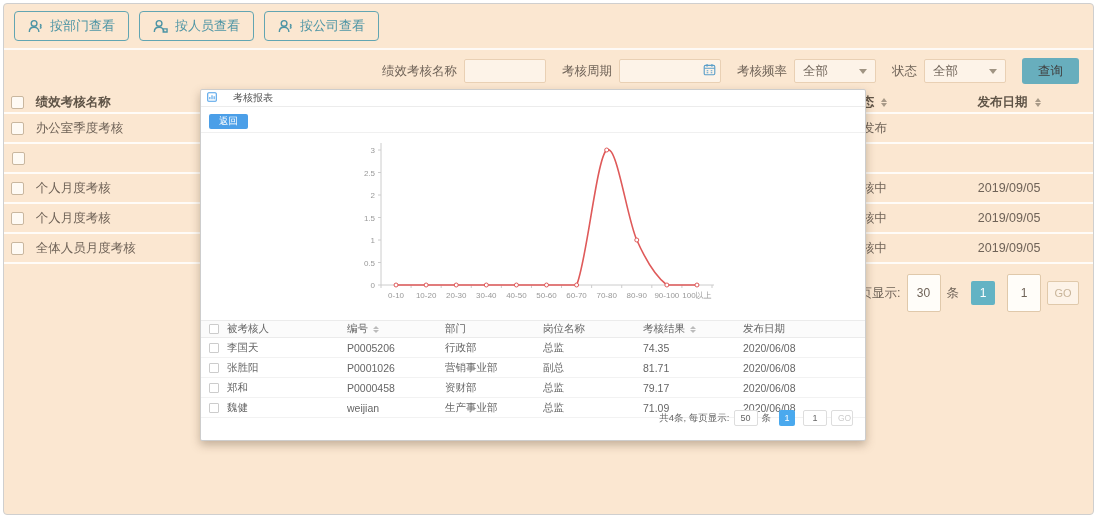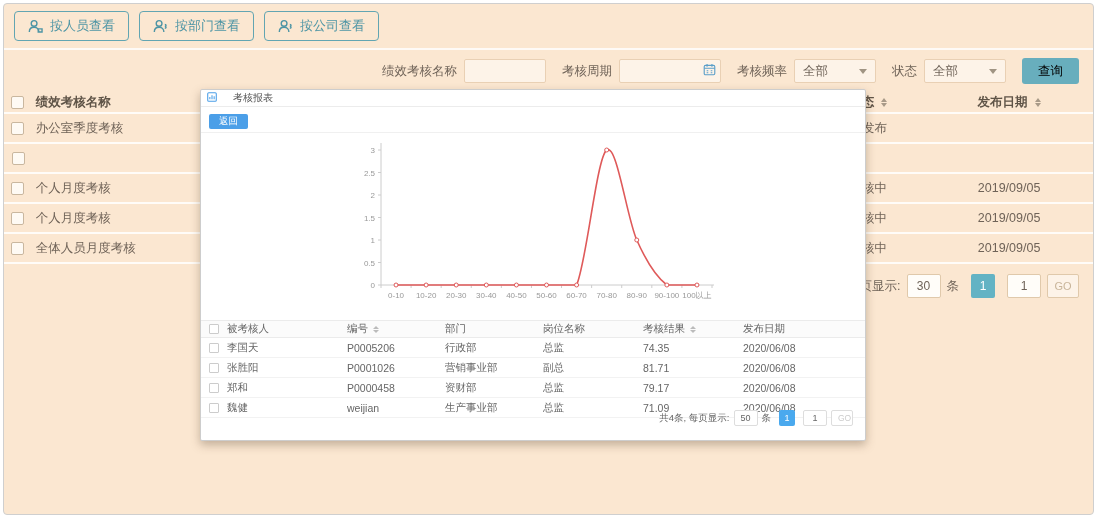--- a/index.html
+++ b/index.html
@@ -13,21 +13,21 @@
   .tab svg{display:block;}
 
   
   .filterbar{display:flex;justify-content:flex-end;align-items:center;gap:7px;padding:8px 14px 8px 0;font-size:12.5px;color:#6f6358;}
   .flabel{margin-left:9px;white-space:nowrap;}
   .finput{height:24px;box-sizing:border-box;border:1px solid #e9d0b4;background:#fdf3e8;border-radius:2px;padding:0 5px;font-size:12px;color:#6f6358;font-family:inherit;outline:none;}
   .inwrap{position:relative;display:inline-flex;align-items:center;}
   .inwrap .cal{position:absolute;right:5px;pointer-events:auto;}
   .fselect{display:inline-flex;align-items:center;justify-content:space-between;box-sizing:border-box;height:24px;border:1px solid #e9d0b4;background:#fdf3e8;border-radius:2px;padding:0 8px;cursor:pointer;}
   .caret{width:0;height:0;border-left:4px solid transparent;border-right:4px solid transparent;border-top:5px solid #a09483;margin-left:14px;}
-  .btn-query{height:26px;padding:0 16px;background:#68aebd;border:none;border-radius:3px;color:#000000;font-size:12.5px;cursor:pointer;font-family:inherit;}
+  .btn-query{height:26px;padding:0 16px;background:#68aebd;border:none;border-radius:3px;color:#404040;font-size:12.5px;cursor:pointer;font-family:inherit;}
 
   
   .mtable{width:100%;}
   .mrow{display:flex;align-items:center;height:28px;border-bottom:2px solid rgba(255,255,255,.85);font-size:12.5px;color:#6f6358;}
   .mrow.mhead{height:20px;font-weight:bold;color:#5f5447;}
   .mc{box-sizing:border-box;padding:0 4px;display:flex;align-items:center;gap:4px;overflow:hidden;white-space:nowrap;}
   .c-cb{width:28px;justify-content:center;}
   .c-name{width:300px;}
   .c-freq{width:145px;}
   .c-per{width:150px;}
@@ -35,21 +35,21 @@
   .c-status{width:115px;justify-content:center;}
   .c-date{width:169px;justify-content:center;}
   .cb{width:13px;height:13px;box-sizing:border-box;border:1px solid #c9b79f;background:#fefaf4;border-radius:2px;cursor:pointer;flex:none;}
   .sort{display:inline-flex;flex-direction:column;gap:1px;margin-left:3px;cursor:pointer;}
   .sort i{display:block;width:0;height:0;border-left:3.5px solid transparent;border-right:3.5px solid transparent;}
   .sort .up{border-bottom:4px solid #a89a88;}
   .sort .dn{border-top:4px solid #a89a88;}
 
   
   .mpage{display:flex;justify-content:flex-end;align-items:center;gap:6px;padding:10px 14px;font-size:12.5px;color:#6f6358;}
-  .pgbox{width:34px;height:24px;box-sizing:border-box;border:1px solid #e0c9ab;background:#fffdf9;border-radius:2px;text-align:center;font-size:12px;color:#6f6358;font-family:inherit;outline:none;}
+  .pgbox{width:34px;height:38px;box-sizing:border-box;border:1px solid #e0c9ab;background:#fffdf9;border-radius:2px;text-align:center;font-size:12px;color:#6f6358;font-family:inherit;outline:none;}
   .pgcur{width:24px;height:24px;display:flex;align-items:center;justify-content:center;background:#63b3c4;color:#fff;border-radius:2px;font-size:12px;cursor:pointer;}
   .pggo{width:32px;height:24px;box-sizing:border-box;border:1px solid #e0c9ab;background:#fdf3e8;border-radius:2px;color:#c9b59a;font-size:11px;cursor:pointer;font-family:inherit;}
 
   
   .modal{position:absolute;left:196px;top:85px;width:666px;height:352px;background:#fff;border:1px solid #cdcdcd;border-radius:2px;box-shadow:0 4px 10px rgba(90,70,50,.35);box-sizing:border-box;}
   .mtitle{display:flex;align-items:center;gap:16px;height:16px;padding:0 6px;border-bottom:1px solid #ececec;font-size:10px;color:#555;}
   .mtoolbar{padding:3px 8px;border-bottom:1px solid #f0f0f0;}
   .btn-back{height:15px;padding:0 10px;background:#4b9fe8;border:none;border-radius:2px;color:#fff;font-size:9.5px;cursor:pointer;font-family:inherit;}
   .chead{position:absolute;top:31px;left:0;width:100%;height:14px;font-size:12px;font-weight:bold;color:#555;}
   .chead span{position:absolute;top:0;white-space:nowrap;}
@@ -80,34 +80,34 @@
 
 <div class="stage">
 <div class="page">
 
   <div class="tabbar">
     <button class="tab">
       <span>
             <svg width="16" height="14" viewBox="0 0 24 22" fill="none" stroke="currentColor" stroke-width="2.2">
               <circle cx="9" cy="7" r="4.5"></circle>
               <path d="M1.5 20.5c0-4.8 3.4-7.5 7.5-7.5s7.5 2.7 7.5 7.5"></path>
-              <path d="M15.5 15.5h6v5h-6z"></path>
+              <path d="M18 8.5c2.6 0 2.6 3 0 3 2.6 0 2.6 3 0 3"></path>
             </svg>
           </span>
-      <span>按人员查看</span>
+      <span>按部门查看</span>
     </button>
     <button class="tab">
       <span>
             <svg width="16" height="14" viewBox="0 0 24 22" fill="none" stroke="currentColor" stroke-width="2.2">
               <circle cx="9" cy="7" r="4.5"></circle>
               <path d="M1.5 20.5c0-4.8 3.4-7.5 7.5-7.5s7.5 2.7 7.5 7.5"></path>
-              <path d="M18 8.5c2.6 0 2.6 3 0 3 2.6 0 2.6 3 0 3"></path>
+              <path d="M15.5 15.5h6v5h-6z"></path>
             </svg>
           </span>
-      <span>按部门查看</span>
+      <span>按人员查看</span>
     </button>
     <button class="tab">
       <span>
             <svg width="16" height="14" viewBox="0 0 24 22" fill="none" stroke="currentColor" stroke-width="2.2">
               <circle cx="9" cy="7" r="4.5"></circle>
               <path d="M1.5 20.5c0-4.8 3.4-7.5 7.5-7.5s7.5 2.7 7.5 7.5"></path>
               <path d="M18 8.5c2.6 0 2.6 3 0 3 2.6 0 2.6 3 0 3"></path>
             </svg>
           </span>
       <span>按公司查看</span>

